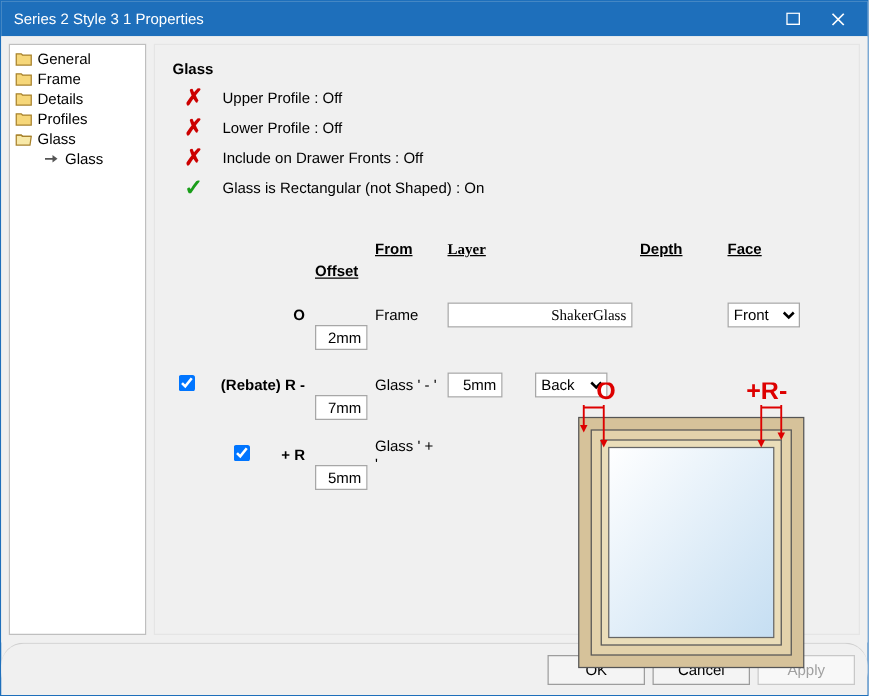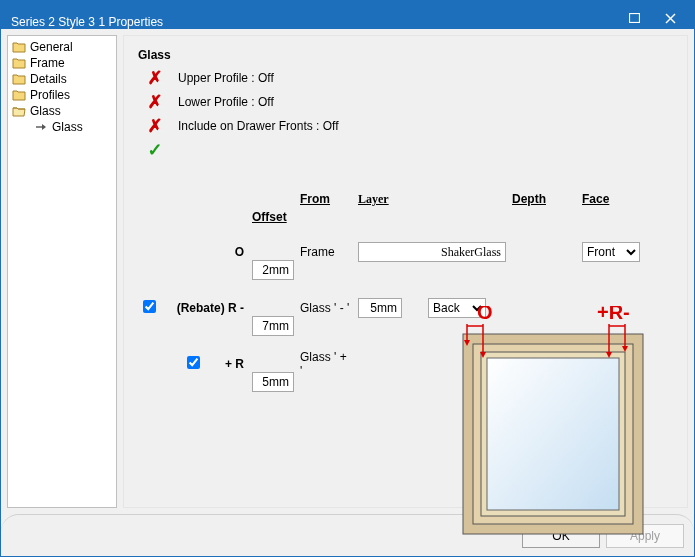--- a/index.html
+++ b/index.html
@@ -18,21 +18,21 @@
     border: 1px solid #1e6fbb;
     display: flex;
     flex-direction: column;
     background: #f0f0f0;
   }
   .titlebar {
     background: #1e6fbb;
     color: #fff;
     height: 28px;
     display: flex;
-    align-items: flex-end;
+    align-items: center;
     padding: 0 6px;
     font-size: 12px;
   }
   .titlebar .title { flex: 1; padding-left: 4px; }
   .titlebar .winbtn {
     width: 36px;
     height: 22px;
     display: flex;
     align-items: center;
     justify-content: center;
@@ -261,20 +261,21 @@
       <div class="prop-row">
         <span class="icon red-x">✗</span>
         <span class="label">Lower Profile : Off</span>
       </div>
       <div class="prop-row">
         <span class="icon red-x">✗</span>
         <span class="label">Include on Drawer Fronts : Off</span>
       </div>
       <div class="prop-row">
         <span class="icon green-check">✓</span>
+        <span class="label">Glass is Rectangular (not Shaped) : On</span>
       </div>
 
       <div class="grid">
         <div class="grid-row">
           <span class="col-chk"></span>
           <span class="col-label"></span>
           <span class="col-offset hdr bold">Offset</span>
           <span class="col-from hdr bold">From</span>
           <span class="col-layer hdr bold">Layer</span>
           <span class="col-depth hdr bold">Depth</span>
@@ -339,15 +340,16 @@
           <line x1="176" y1="18" x2="176" y2="42" stroke="#d00" stroke-width="1.5"></line>
           <polygon points="176,46 173,40 179,40" fill="#d00"></polygon>
           <line x1="160" y1="20" x2="176" y2="20" stroke="#d00" stroke-width="1.5"></line>
         </svg>
       </div>
     </div>
   </div>
 
   <div class="footer">
     <button class="dlg">OK</button>
+    <button class="dlg">Cancel</button>
     <button class="dlg" disabled="">Apply</button>
   </div>
 </div>
 
 </body></html>

